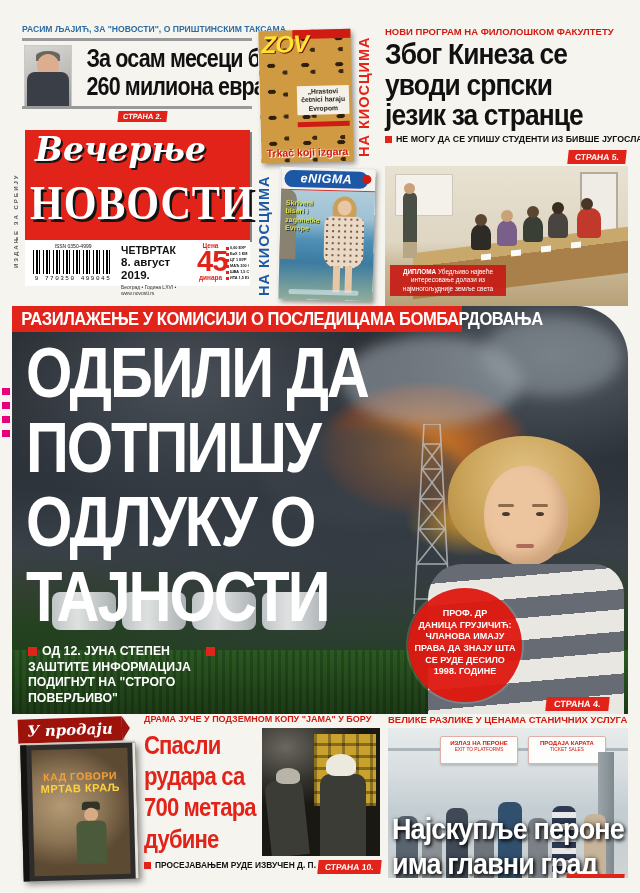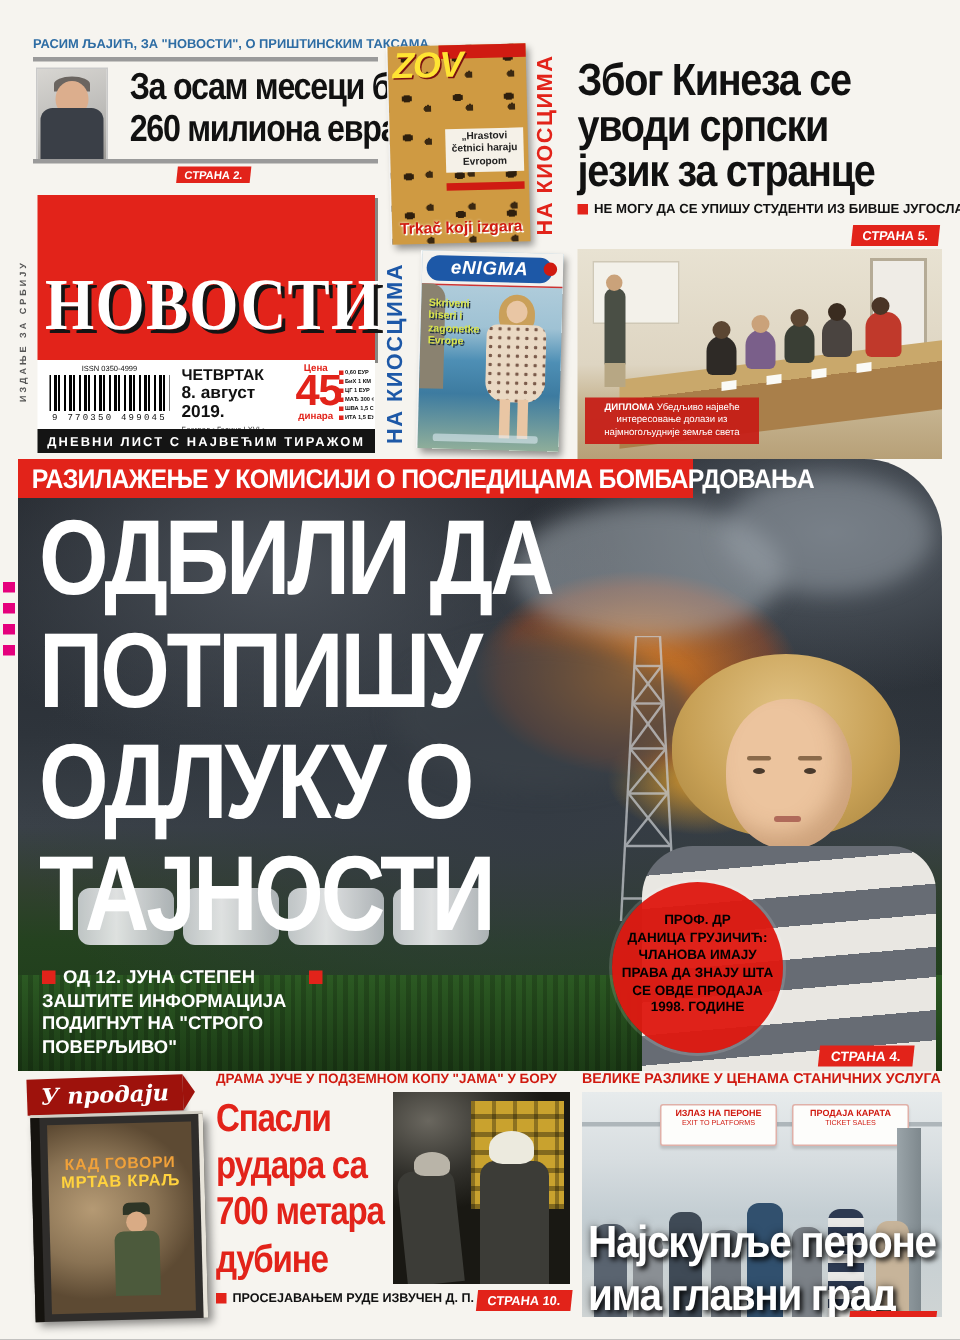--- a/index.html
+++ b/index.html
@@ -156,21 +156,21 @@
   #woman .face{position:absolute;left:64px;top:30px;width:84px;height:100px;background:#ecc49e;border-radius:48%;
                box-shadow:inset -8px -10px 14px rgba(150,100,60,.35);}
   #woman .brow1,#woman .brow2{position:absolute;width:16px;height:3px;background:#8a6a4a;border-radius:2px;top:68px;}
   #woman .brow1{left:78px;} #woman .brow2{left:112px;}
   #woman .eye1,#woman .eye2{position:absolute;width:8px;height:4px;background:#4a3a2c;border-radius:50%;top:76px;}
   #woman .eye1{left:82px;} #woman .eye2{left:116px;}
   #woman .mouth{position:absolute;left:96px;top:108px;width:18px;height:4px;background:#b06a5a;border-radius:2px;}
   #woman .body{position:absolute;left:8px;top:128px;width:196px;height:150px;border-radius:34px 30px 0 0;
                background:repeating-linear-gradient(175deg,#676c74 0 20px,#e9e7e2 20px 42px);}
   #quote{position:absolute;left:396px;top:282px;width:114px;height:114px;border-radius:50%;
-         background:rgba(222,26,18,.96);color:#000000;text-align:center;box-shadow:0 0 0 2px rgba(255,255,255,.15);}
+         background:rgba(222,26,18,.96);color:#ffffff;text-align:center;box-shadow:0 0 0 2px rgba(255,255,255,.15);}
   #quote .q{font-size:9px;font-weight:bold;line-height:1.3;display:block;}
   #quote-inner{padding-top:20px;}
   #main-badge{top:391px;left:534px;font-size:9px;padding:2px 8px;}
 
   
   #bl{left:16px;top:716px;width:124px;height:166px;}
   #ribbon{position:absolute;left:2px;top:2px;width:104px;height:24px;background:#9e120c;transform:rotate(-2deg);
           color:#fff;text-align:center;line-height:24px;font-family:"DejaVu Serif",serif;font-style:italic;
           font-weight:bold;font-size:15px;box-shadow:2px 2px 3px rgba(0,0,0,.3);}
   #ribbon:after{content:"";position:absolute;right:-8px;top:0;border-style:solid;border-width:12px 0 12px 8px;
@@ -241,20 +241,21 @@
     <div id="tl-head">
       <span class="cond">За осам месеци без</span>
       <span class="cond">260 милиона евра</span>
     </div>
     <div id="tl-rule2"></div>
     <div id="tl-badge" class="badge">СТРАНА 2.</div>
   </div>
 
   <div id="mast" class="abs">
     <div id="mast-red"></div>
+    <div id="mast-script">Вечерње</div>
     <div id="mast-title">НОВОСТИ</div>
     <div id="mast-white">
       <div id="issn">ISSN 0350-4999</div>
       <div id="barcode"></div>
       <div id="bcdigits">9 770350 499045</div>
       <div id="dateblk">
         <div id="day">ЧЕТВРТАК</div>
         <div id="date">8. август 2019.</div>
         <div id="meta">Београд • Година LXVI • www.novosti.rs</div>
       </div>
@@ -265,21 +266,20 @@
       </div>
       <div id="fprices">
         <div class="fp"><span class="rsq"></span><span>0,60 ЕУР</span></div>
         <div class="fp"><span class="rsq"></span><span>БиХ 1 КМ</span></div>
         <div class="fp"><span class="rsq"></span><span>ЦГ 1 ЕУР</span></div>
         <div class="fp"><span class="rsq"></span><span>МАЂ 300 ФОР</span></div>
         <div class="fp"><span class="rsq"></span><span>ШВА 1,5 СФР</span></div>
         <div class="fp"><span class="rsq"></span><span>ИТА 1,5 ЕУР</span></div>
       </div>
     </div>
-    <div id="tagline">ДНЕВНИ ЛИСТ С НАЈВЕЋИМ ТИРАЖОМ</div>
   </div>
 
   <div id="zov" class="abs">
     <div id="zov-cover">
       <div id="zov-strip"></div>
       <div id="zov-title">ZOV</div>
       <div id="zov-box">„Hrastovi četnici haraju Evropom</div>
       <div id="zov-redline"></div>
       <div id="zov-bottom">Trkač koji izgara</div>
     </div>
@@ -299,20 +299,21 @@
         <div class="face"></div>
         <div class="dress"></div>
         <div class="leg1"></div>
         <div class="leg2"></div>
       </div>
       <div id="enigma-foot"></div>
     </div>
   </div>
 
   <div id="tr" class="abs">
+    <div id="tr-kicker">НОВИ ПРОГРАМ НА ФИЛОЛОШКОМ ФАКУЛТЕТУ</div>
     <div id="tr-head">
       <span class="cond">Због Кинеза се</span>
       <span class="cond">уводи српски</span>
       <span class="cond">језик за странце</span>
     </div>
     <div id="tr-sub"><span class="rsq"></span><span>НЕ МОГУ ДА СЕ УПИШУ СТУДЕНТИ ИЗ БИВШЕ ЈУГОСЛАВИЈЕ</span></div>
     <div id="tr-badge" class="badge">СТРАНА 5.</div>
     <div id="tr-photo">
       <div id="tr-board"></div>
       <div id="tr-door"></div>
@@ -397,21 +398,21 @@
     <div id="main-bullets">
       <div id="mb1" class="mb"><span class="rsq"></span><span>ОД 12. ЈУНА СТЕПЕН ЗАШТИТЕ ИНФОРМАЦИЈА ПОДИГНУТ НА "СТРОГО ПОВЕРЉИВО"</span></div>
       <div id="mb2" class="mb"><span class="rsq"></span></div>
     </div>
     <div id="quote">
       <div id="quote-inner">
         <span class="q">ПРОФ. ДР</span>
         <span class="q">ДАНИЦА ГРУЈИЧИЋ:</span>
         <span class="q">ЧЛАНОВА ИМАЈУ</span>
         <span class="q">ПРАВА ДА ЗНАЈУ ШТА</span>
-        <span class="q">СЕ ОВДЕ ПРОДАЈА</span>
+        <span class="q">СЕ РУДЕ ДЕСИЛО</span>
         <span class="q">1998. ГОДИНЕ</span>
       </div>
     </div>
     <div id="main-badge" class="badge">СТРАНА 4.</div>
   </div>
 
   <div id="bl" class="abs">
     <div id="ribbon">У продаји</div>
     <div id="book">
       <div id="book-art"></div>

